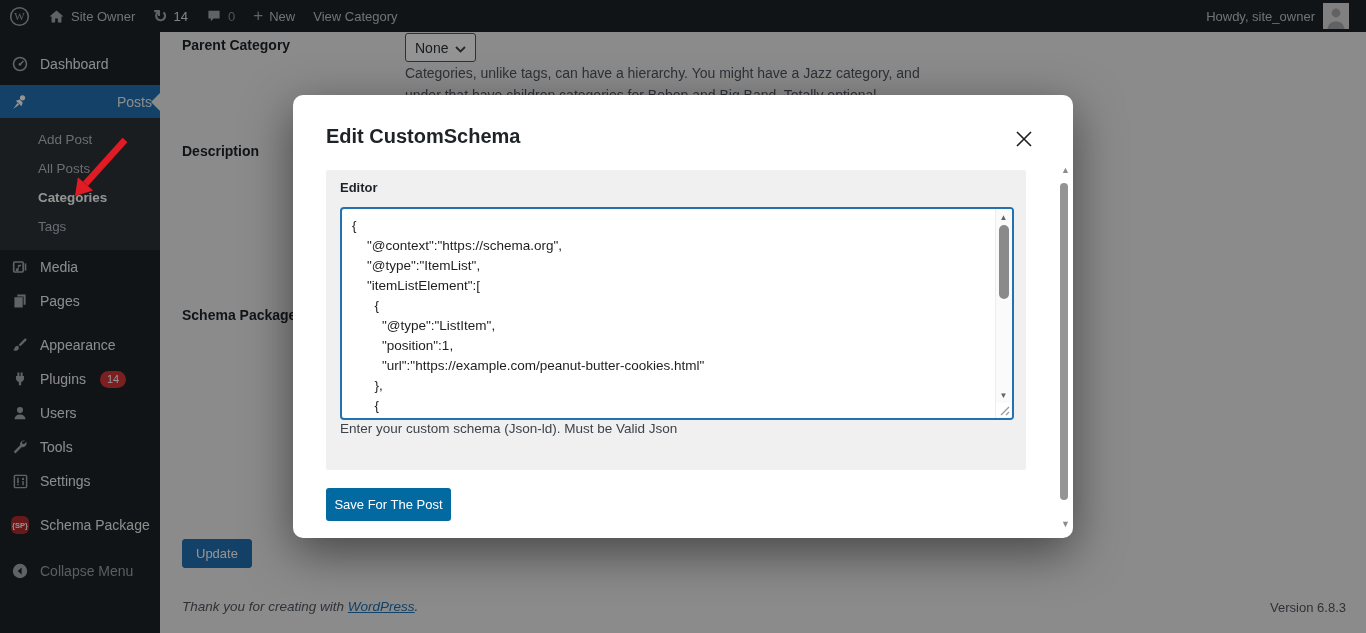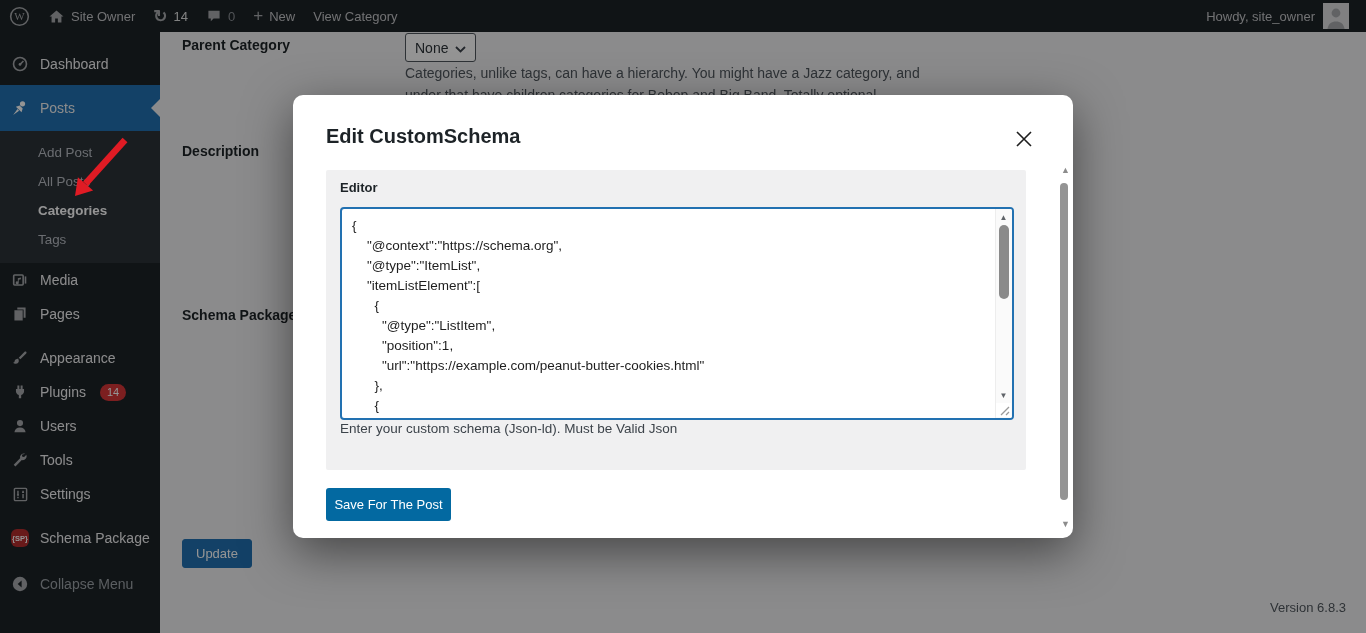--- a/index.html
+++ b/index.html
@@ -16,21 +16,21 @@
   .ab-right { margin-left:auto; display:flex; align-items:center; gap:8px; padding-right:8px; }
   .ab-plus { font-size:17px; color:#a7aaad; line-height:1; margin-top:-2px; }
   .avatar { width:26px; height:26px; display:block; }
 
   
   .sidebar { position:absolute; left:0; top:32px; width:160px; height:601px; background:#1d2327; z-index:2;
     color:#f0f0f1; font-size:14px; }
   .menu-item { position:relative; display:flex; align-items:center; gap:10px; padding:0 8px 0 10px; height:34px; cursor:pointer; color:#f0f0f1; }
   .menu-item .mi-icon { width:20px; height:20px; display:inline-flex; align-items:center; justify-content:center; color:#a7aaad; flex:0 0 20px; }
   .menu-item.first { margin-top:14px; height:36px; }
-  .menu-item.posts { background:#2271b1; height:46px; margin-top:3px; }
+  .menu-item.posts { background:#2271b1; height:33px; margin-top:3px;justify-content:space-between; }
   .menu-item.posts .mi-icon { color:#fff; }
   .posts-notch { position:absolute; right:0; top:50%; transform:translateY(-50%); width:0; height:0;
     border:9px solid transparent; border-right:9px solid #f0f0f1; }
   .submenu { background:#2c3338; padding:7px 0 9px 0; }
   .submenu-item { display:flex; align-items:center; height:29px; padding-left:38px; font-size:13.4px; color:#b8bcc3; cursor:pointer; }
   .submenu-item.current { color:#ffffff; font-weight:700; }
   .group-gap { height:10px; }
   .badge { background:#d63638; color:#fff; border-radius:10px; font-size:11px; line-height:1; padding:3px 7px; margin-left:4px; }
   .sp-icon { width:18px; height:18px; background:#b32d2e; color:#fff; font-size:7.5px; font-weight:700;
     display:flex; align-items:center; justify-content:center; border-radius:6px; }
@@ -255,20 +255,21 @@
         <svg width="11" height="7" viewBox="0 0 11 7">
             <path d="M1 1l4.5 4.5L10 1" fill="none" stroke="#3c434a" stroke-width="1.8"></path>
           </svg>
       </span>
     </div>
     <span class="help-text" style="top:33px;">Categories, unlike tags, can have a hierarchy. You might have a Jazz category, and</span>
     <span class="help-text" style="top:55px;">under that have children categories for Bebop and Big Band. Totally optional.</span>
     <span class="form-label" style="left:22px; top:111px;">Description</span>
     <span class="form-label" style="left:22px; top:275px;">Schema Package</span>
     <button class="update-btn">Update</button>
+    <span class="footer-left"><span>Thank you for creating with </span><a href="#">WordPress</a><span>.</span></span>
     <span class="footer-right">Version 6.8.3</span>
   </main>
 
   <div class="overlay"></div>
 
   <svg class="red-arrow" width="85" height="80" viewBox="0 0 85 80">
     <line x1="70" y1="12" x2="30.5" y2="55.8" stroke="#e01b24" stroke-width="6.5"></line>
     <polygon points="20,68 38.1,62.4 22.9,49.2" fill="#e01b24"></polygon>
   </svg>
 

